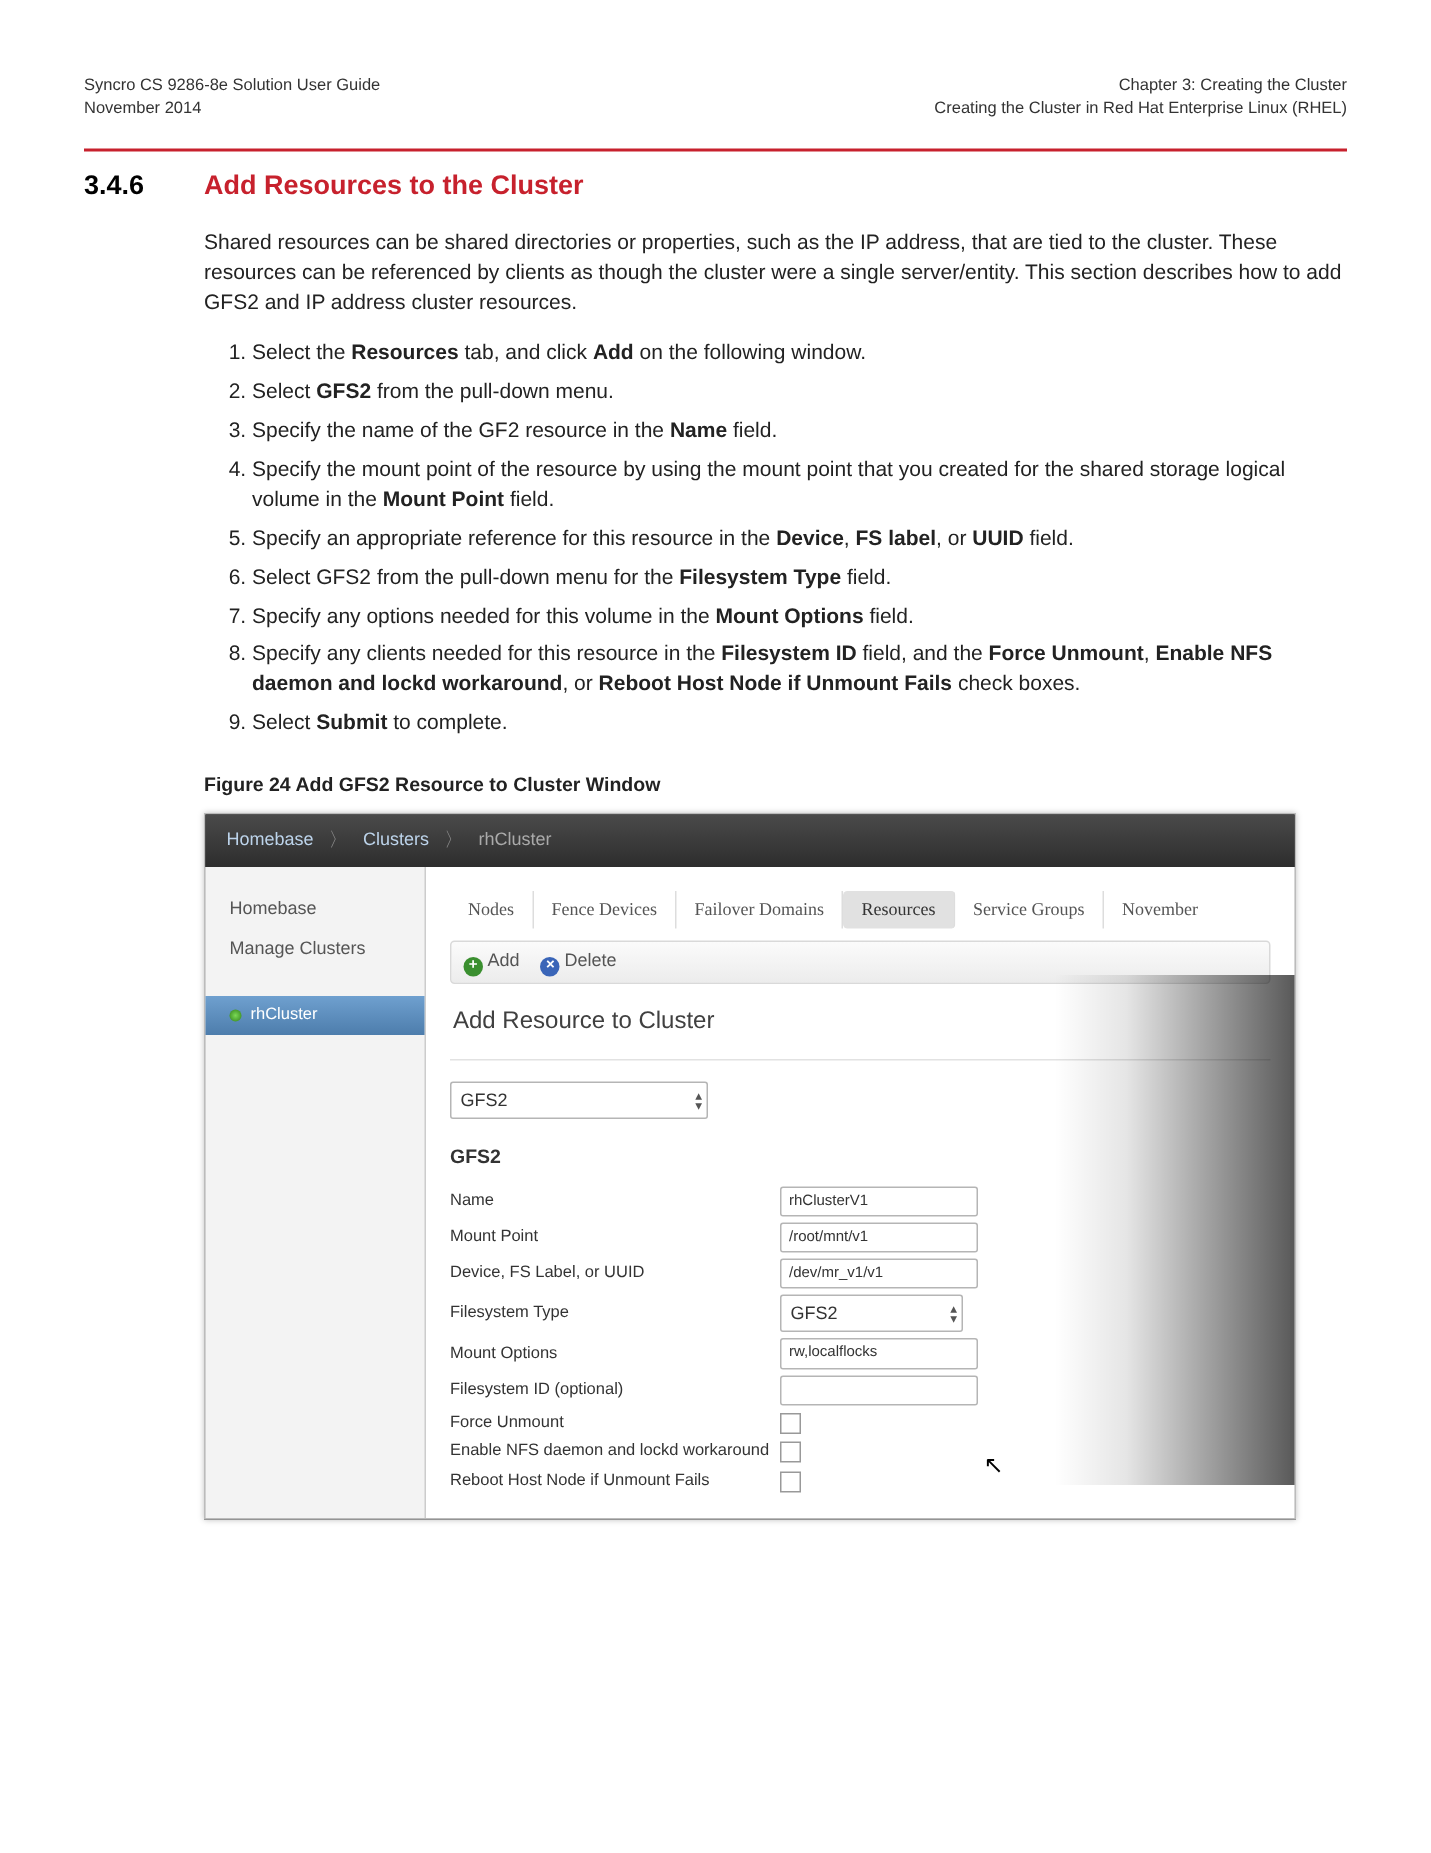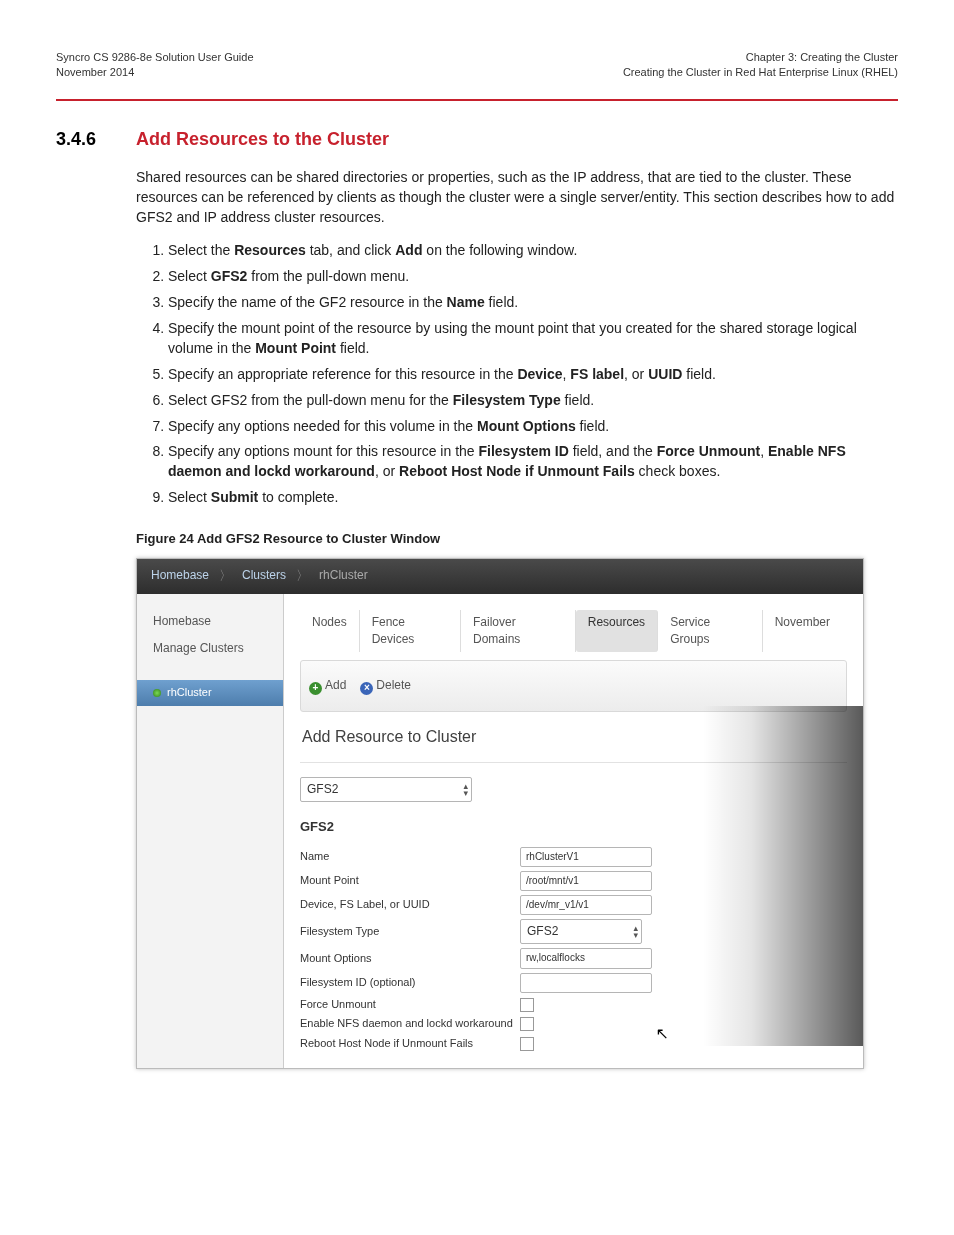--- a/index.html
+++ b/index.html
@@ -14,21 +14,21 @@
     box-sizing: border-box;
   }
   .hdr {
     display: flex;
     justify-content: space-between;
     font-size: 11px;
     color: #333;
     line-height: 1.4;
     padding-bottom: 18px;
     border-bottom: 2px solid #c7212d;
-    margin-bottom: 28px;
+    margin-bottom: 12px;
   }
   .hdr-right { text-align: right; }
   .sec-row {
     display: flex;
     align-items: baseline;
     margin-bottom: 18px;
   }
   .sec-num {
     width: 80px;
     flex: 0 0 80px;
@@ -119,38 +119,39 @@
     flex: 1;
     background: #fff;
     position: relative;
   }
   .tabs {
     display: flex;
     font-size: 12px;
     color: #555;
     padding: 16px 21px 0 16px;
     gap: 0;
+    font-family: Liberation Serif, serif;
   }
   .tab {
     padding: 4px 12px;
     border-right: 1px solid #ddd;
   }
   .tab:last-child { border-right: none; }
   .tab.sel {
     background: #e1e1e1;
     border-radius: 3px;
     border-right: 1px solid #ddd;
     color: #333;
   }
   .tbar {
     margin: 8px 16px 0 16px;
     background: linear-gradient(#fbfbfb,#ececec);
     border: 1px solid #d9d9d9;
     border-radius: 3px;
-    padding: 16px 8px;
+    padding: 4px 8px;
     font-size: 12px;
     color: #555;
     display: flex;
     gap: 14px;
   }
   .ico {
     width: 13px; height: 13px; border-radius: 50%;
     display: inline-flex; align-items: center; justify-content: center;
     color: #fff; font-size: 10px; font-weight: 700;
     margin-right: 3px; vertical-align: -2px;
@@ -255,21 +256,21 @@
     <p>Shared resources can be shared directories or properties, such as the IP address, that are tied to the cluster. These resources can be referenced by clients as though the cluster were a single server/entity. This section describes how to add GFS2 and IP address cluster resources.</p>
 
     <ol class="steps">
       <li><span>Select the </span><b>Resources</b><span> tab, and click </span><b>Add</b><span> on the following window.</span></li>
       <li><span>Select </span><b>GFS2</b><span> from the pull-down menu.</span></li>
       <li><span>Specify the name of the GF2 resource in the </span><b>Name</b><span> field.</span></li>
       <li><span>Specify the mount point of the resource by using the mount point that you created for the shared storage logical volume in the </span><b>Mount Point</b><span> field.</span></li>
       <li><span>Specify an appropriate reference for this resource in the </span><b>Device</b><span>, </span><b>FS label</b><span>, or </span><b>UUID</b><span> field.</span></li>
       <li><span>Select GFS2 from the pull-down menu for the </span><b>Filesystem Type</b><span> field.</span></li>
       <li><span>Specify any options needed for this volume in the </span><b>Mount Options</b><span> field.</span></li>
-      <li><span>Specify any options mount for this resource in the </span><b>Filesystem ID</b><span> field, and the </span><b>Force Unmount</b><span>, </span><b>Enable NFS daemon and lockd workaround</b><span>, or </span><b>Reboot Host Node if Unmount Fails</b><span> check boxes.</span></li>
+      <li><span>Specify any clients needed for this resource in the </span><b>Filesystem ID</b><span> field, and the </span><b>Force Unmount</b><span>, </span><b>Enable NFS daemon and lockd workaround</b><span>, or </span><b>Reboot Host Node if Unmount Fails</b><span> check boxes.</span></li>
       <li><span>Select </span><b>Submit</b><span> to complete.</span></li>
     </ol>
 
     <div class="fig-cap">Figure 24  Add GFS2 Resource to Cluster Window</div>
 
     <div class="shot">
       <div class="crumb">
         <span>Homebase</span>
         <span class="sep">〉</span>
         <span>Clusters</span>

